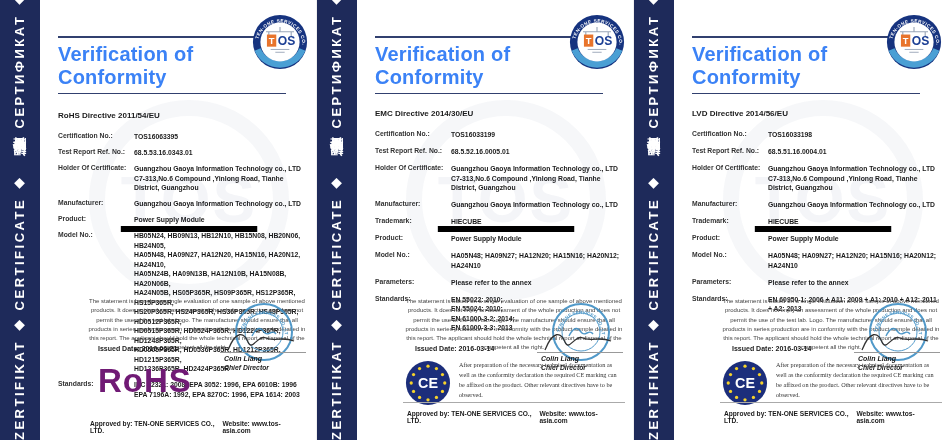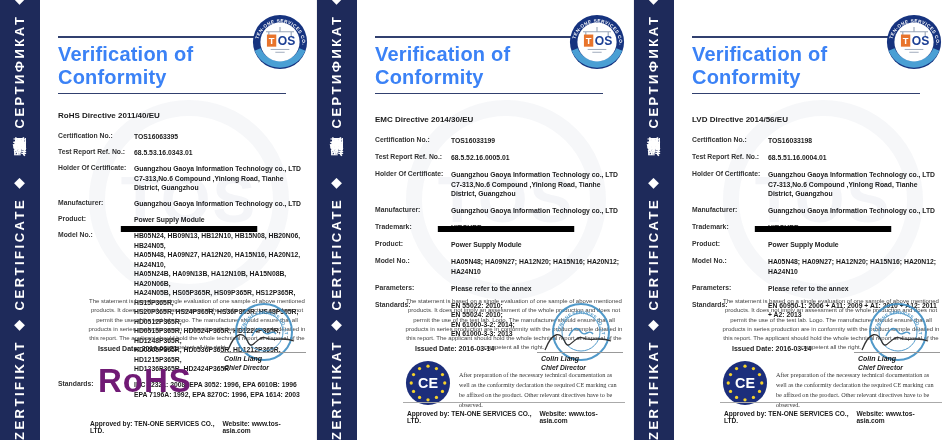--- a/index.html
+++ b/index.html
@@ -19,21 +19,21 @@
   .watermark { position:absolute; left:54%; top:200px; width:200px; height:200px; transform:translate(-50%,-50%);
     border:16px solid rgba(40,60,110,0.045); border-radius:50%; display:flex; align-items:center; justify-content:center;text-decoration:underline; }
   .watermark span { font-size:64px; font-weight:bold; color:rgba(40,60,110,0.05); letter-spacing:2px; }
 
   .header { position:relative; margin-top:36px; }
   .rule-top { border-top:2px solid #31406f; margin-bottom:5px; }
   .title { color:#3b82f6; font-size:20px; font-weight:bold; letter-spacing:0.2px; }
   .rule-bottom { border-top:1.5px solid #31406f; margin-top:4px; width:92%; }
   .tos-logo { position:absolute; right:-2px; top:-22px; }
 
-  .directive { margin-top:21px; font-size:8px; font-weight:bold; color:#1a1a1a; }
+  .directive { margin-top:15px; font-size:8px; font-weight:bold; color:#1a1a1a; }
   .cert:nth-child(1) .directive { margin-top:17px; }
 
   .rows { margin-top:12px; }
   .row { display:flex; margin-bottom:7.5px; }
   .cert:nth-child(1) .row { margin-bottom:6.5px; }
   .lbl { flex:0 0 76px; font-size:6.8px; font-weight:bold; color:#333; }
   .val { flex:1; font-size:6.8px; font-weight:bold; color:#1a1a1a; white-space:pre-line; line-height:1.4; }
 
   .statement { position:absolute; left:46px; right:8px; top:297px; font-size:6px; color:#444; text-align:center; line-height:1.55; }
 
@@ -41,21 +41,21 @@
 
   .sign-block { position:absolute; left:180px; right:10px; top:310px; height:60px; }
   .sign-line { position:absolute; left:0; right:0; top:42px; border-top:1px solid #999; }
   .stamp { position:absolute; left:14px; top:-8px; opacity:0.9; }
   .sig-scribble { position:absolute; left:2px; top:18px; }
   .signer-name { position:absolute; left:4px; top:45px; font-size:7px; font-weight:bold; font-style:italic; color:#1a1a1a; }
   .signer-title { position:absolute; left:4px; top:54px; font-size:6.8px; font-weight:bold; font-style:italic; color:#1a1a1a; }
 
   .rohs-mark { position:absolute; left:58px; top:362px; font-size:33px; font-weight:bold; color:#701a75; letter-spacing:1px; }
 
-  .ce-block { position:absolute; left:48px; right:10px; top:360px; display:flex; gap:8px; align-items:flex-end; }
+  .ce-block { position:absolute; left:48px; right:10px; top:360px; display:flex; gap:8px; align-items:flex-start; }
   .ce-note { font-family:"Liberation Serif", serif; font-size:6.2px; color:#333; line-height:1.6; }
 
   .footer-rule { position:absolute; left:46px; right:8px; top:402px; border-top:1px solid #aaa; }
   .approved-row { position:absolute; left:50px; right:12px; top:410px; display:flex; justify-content:space-between; font-size:6.6px; font-weight:bold; color:#1a1a1a; }
   .cert:nth-child(1) .approved-row { top:420px; }
 </style>
 </head>
 <body>
 
 <div class="board">
@@ -88,21 +88,21 @@
             </text>
             <path d="M15,19 H45 M30,14 V19 M18,19 V24 M42,19 V24" stroke="#9aa6b8" stroke-width="1.2" fill="none"></path>
             <rect x="16" y="22" width="10" height="13" fill="#e8742c"></rect>
             <text x="21" y="32.5" text-anchor="middle" font-size="10" fill="#ffffff" font-weight="bold">T</text>
             <text x="37" y="33" text-anchor="middle" font-size="13" fill="#1c3f94" font-weight="bold">OS</text>
             <path d="M20,38 H40 M25,41 H35" stroke="#9aa6b8" stroke-width="1" fill="none"></path>
           </svg>
         </div>
       </div>
 
-      <div class="directive">RoHS Directive 2011/40/EU</div>
+      <div class="directive">RoHS Directive 2011/54/EU</div>
 
       <div class="rows">
         <div class="row">
           <span class="lbl">Certification No.:</span>
           <span class="val">TOS16063395</span>
         </div>
         <div class="row">
           <span class="lbl">Test Report Ref. No.:</span>
           <span class="val">68.5.53.16.0343.01</span>
         </div>

